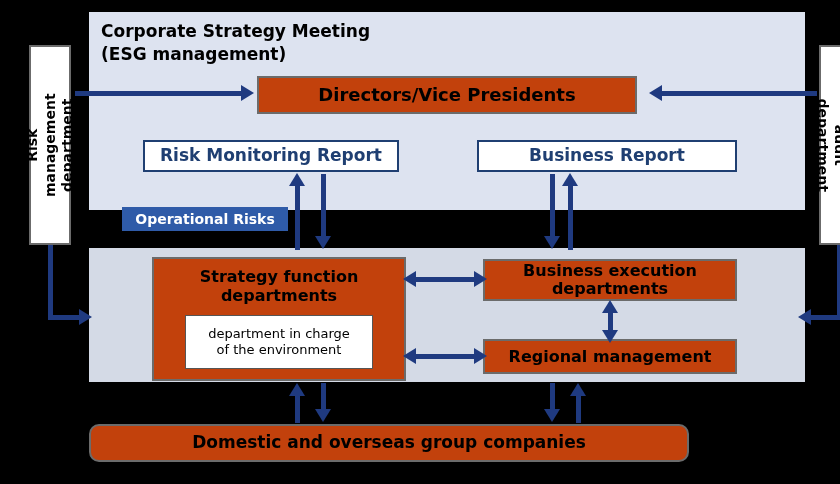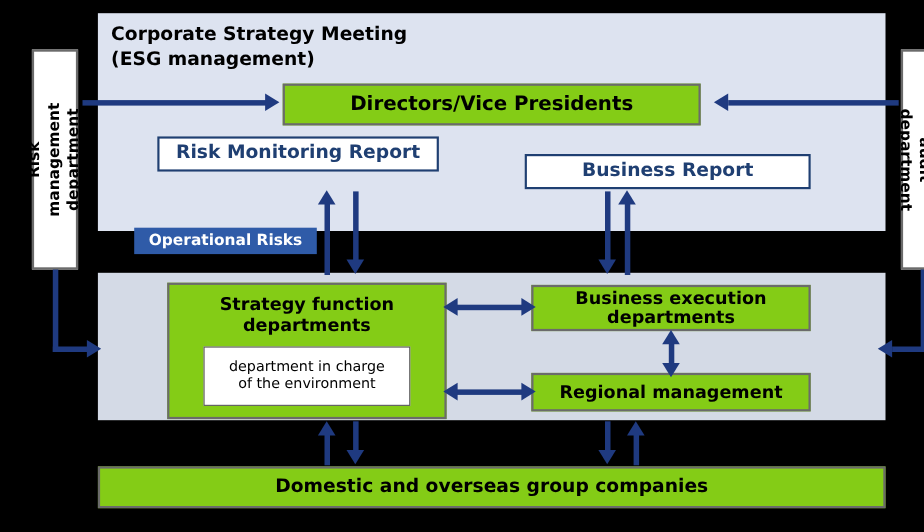--- a/index.html
+++ b/index.html
@@ -25,21 +25,21 @@
     left: 64px; top: 12px; width: 716px; height: 198px;
     background: #dde3f0;
   }
   .panel-bottom {
     left: 64px; top: 248px; width: 716px; height: 134px;
     background: #d4dae6;
   }
 
   
   .box {
-    background: #84cc16;
+    background: #c2410c;
     border: 2px solid #6b6b6b;
     display: flex;
     align-items: center;
     justify-content: center;
     text-align: center;
     color: #000000;
     font-weight: bold;
     line-height: 1.12;
   }
   .box-navy {
@@ -59,21 +59,21 @@
     left: 76px; top: 20px; width: 420px;
     color: #000000;
     font-weight: bold;
     font-size: 17px;
     line-height: 1.35;
     white-space: pre-line;
   }
 
   
   .directors   { left: 232px; top: 76px;  width: 380px; height: 38px; font-size: 18px; }
-  .risk-report { left: 118px; top: 124px; width: 256px; height: 32px; font-size: 17px; }
+  .risk-report { left: 118px; top: 140px; width: 256px; height: 32px; font-size: 17px; }
   .biz-report  { left: 452px; top: 140px; width: 260px; height: 32px; font-size: 17px; }
 
   .special-fn {
     left: 127px; top: 257px; width: 254px; height: 124px;
     display: block; padding-top: 9px;
   }
   .special-fn .hdr {
     font-size: 16px; font-weight: bold; text-align: center;
     line-height: 1.18; color: #000;
   }
@@ -84,21 +84,21 @@
     background: #ffffff;
     display: flex; align-items: center; justify-content: center;
     text-align: center;
     font-size: 13px; font-weight: normal; line-height: 1.22;
     color: #000;
   }
 
   .biz-exec { left: 458px; top: 259px; width: 254px; height: 42px; font-size: 16px; }
   .regional { left: 458px; top: 339px; width: 254px; height: 35px; font-size: 16px; }
 
-  .group-co { left: 64px; top: 424px; width: 716px; height: 38px; font-size: 17px; }
+  .group-co { left: 64px; top: 424px; width: 600px; height: 38px; font-size: 17px; border-radius: 10px; }
 
   
   .side-box {
     background: #ffffff;
     border: 2px solid #6b6b6b;
     display: flex;
     align-items: center;
     justify-content: center;
   }
   .side-left  { left: 4px;  top: 45px; width: 42px; height: 200px; }

